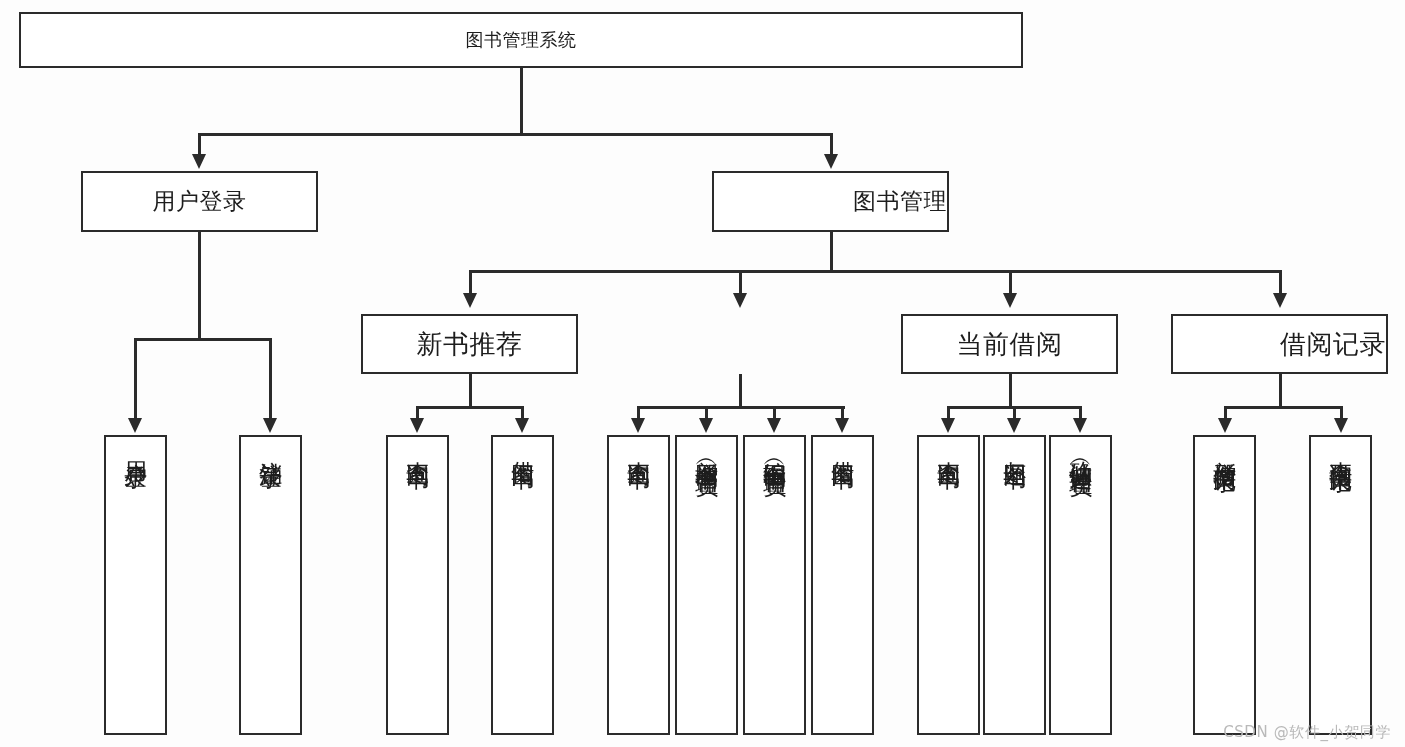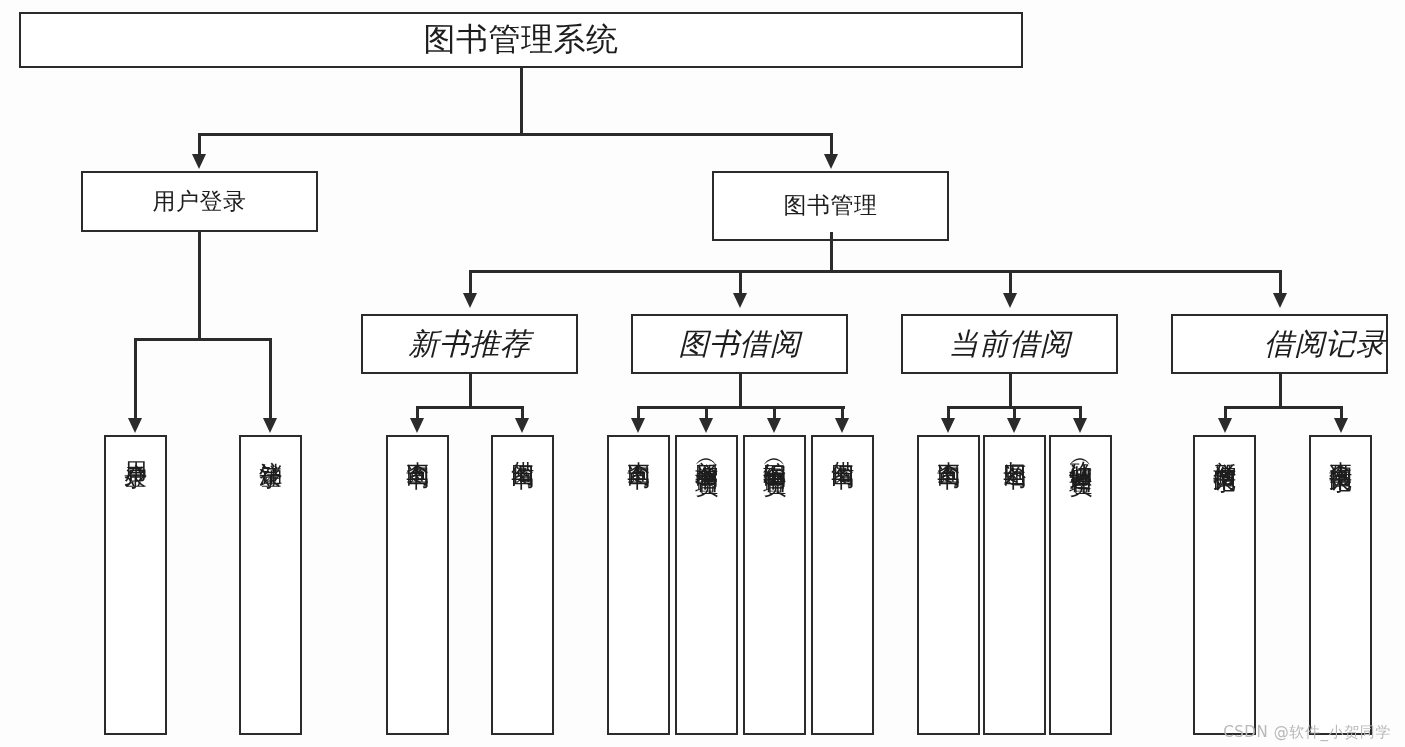--- a/index.html
+++ b/index.html
@@ -26,23 +26,23 @@
     justify-content:center;
     color:#1d1d1d;
   }
   .node .label{
     display:block;
     text-align:center;
     line-height:1.18;
     letter-spacing:0.5px;
     white-space:nowrap;
   }
-  .node.root .label{font-size:32px;}
+  .node.root .label{font-size:18px;}
   .node.lvl1 .label{font-size:23px;}
-  .node.lvl2 .label{font-size:30px;font-style:italic;}
+  .node.lvl2 .label{font-size:26px;}
   
   .node.leaf{
     align-items:flex-start;
     justify-content:center;
     padding-top:6px;
   }
   .node.leaf .label{
     writing-mode:vertical-rl;
     text-orientation:upright;
     font-size:23px;
@@ -91,21 +91,21 @@
   <div class="ln h" style="left:198px;top:133px;width:634px;"></div>
 
   <div class="ln v" style="left:198px;top:133px;height:24px;"></div>
   <div class="arw" style="left:192px;top:154px;"></div>
   <div class="ln v" style="left:830px;top:133px;height:24px;"></div>
   <div class="arw" style="left:824px;top:154px;"></div>
 
   <div class="node lvl1" style="left:81px;top:171px;width:237px;height:61px;">
     <span class="label">用户登录</span>
   </div>
-  <div class="node lvl1" style="left:712px;top:171px;width:237px;height:70px;">
+  <div class="node lvl1" style="left:712px;top:171px;width:237px;height:61px;justify-content:flex-end;">
     <span class="label">图书管理</span>
   </div>
 
   <div class="ln v" style="left:198px;top:232px;height:108px;"></div>
   <div class="ln h" style="left:134px;top:338px;width:138px;"></div>
   <div class="ln v" style="left:134px;top:338px;height:83px;"></div>
   <div class="arw" style="left:128px;top:418px;"></div>
   <div class="ln v" style="left:269px;top:338px;height:83px;"></div>
   <div class="arw" style="left:263px;top:418px;"></div>
 
@@ -116,23 +116,20 @@
   <div class="ln v" style="left:739px;top:270px;height:26px;"></div>
   <div class="arw" style="left:733px;top:293px;"></div>
   <div class="ln v" style="left:1009px;top:270px;height:26px;"></div>
   <div class="arw" style="left:1003px;top:293px;"></div>
   <div class="ln v" style="left:1279px;top:270px;height:26px;"></div>
   <div class="arw" style="left:1273px;top:293px;"></div>
 
   <div class="node lvl2" style="left:361px;top:314px;width:217px;height:60px;">
     <span class="label">新书推荐</span>
   </div>
-  <div class="node lvl2" style="left:631px;top:314px;width:217px;height:60px;">
-    <span class="label">图书借阅</span>
-  </div>
   <div class="node lvl2" style="left:901px;top:314px;width:217px;height:60px;">
     <span class="label">当前借阅</span>
   </div>
   <div class="node lvl2" style="left:1171px;top:314px;width:217px;height:60px;justify-content:flex-end;">
     <span class="label">借阅记录</span>
   </div>
 
   <div class="ln v" style="left:469px;top:374px;height:34px;"></div>
   <div class="ln h" style="left:416px;top:406px;width:108px;"></div>
   <div class="ln v" style="left:416px;top:406px;height:15px;"></div>

